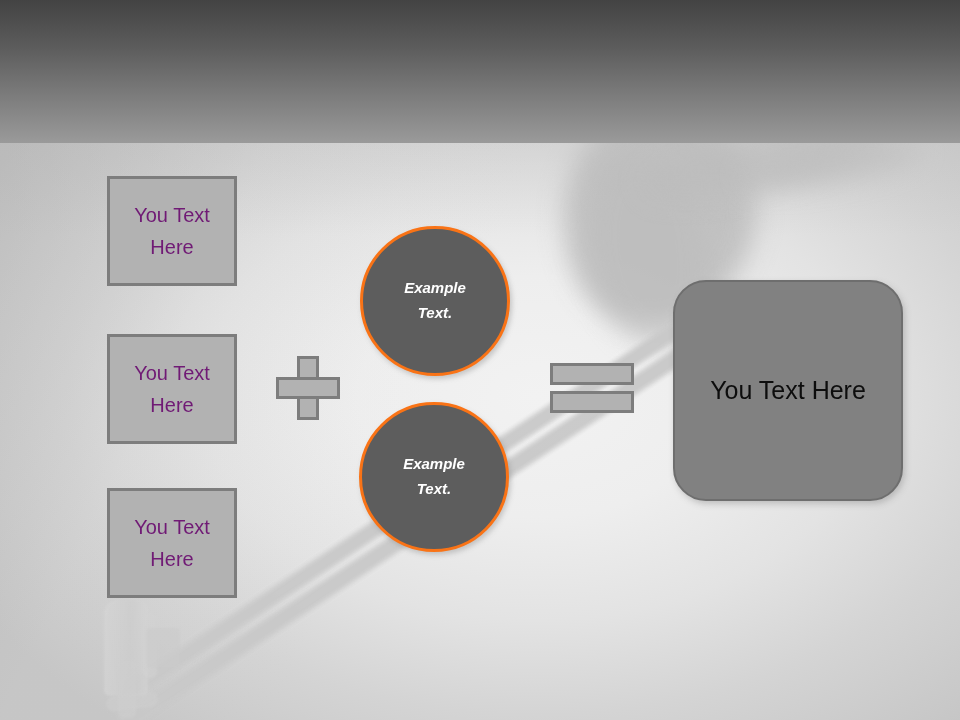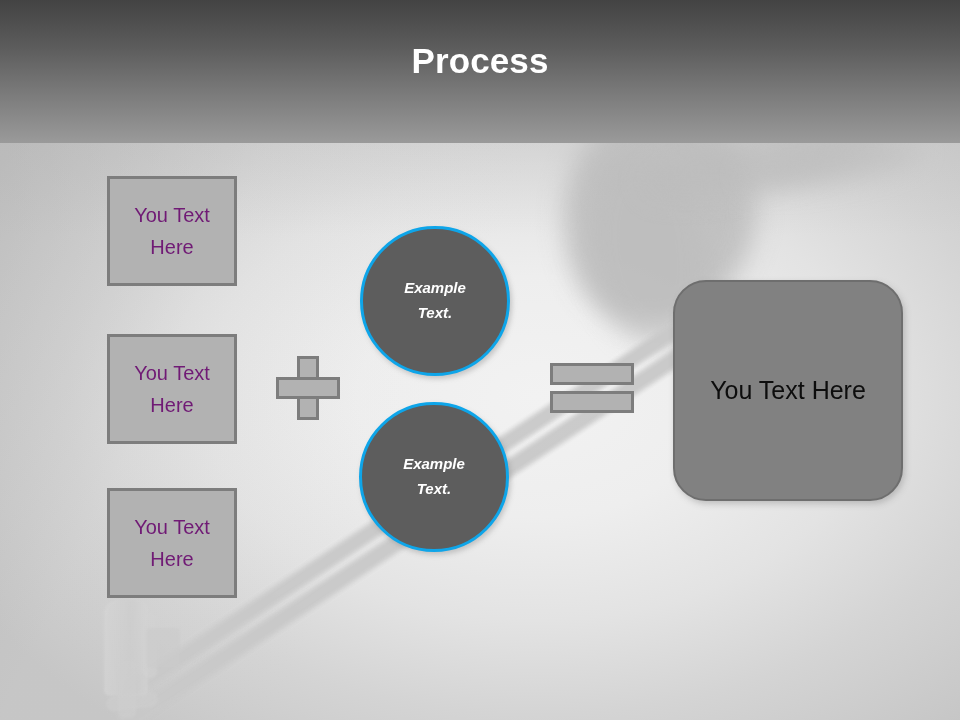--- a/index.html
+++ b/index.html
@@ -198,21 +198,21 @@
   .plus .patch { left: 24px; top: 24px; width: 16px; height: 16px; background: #b2b2b2; border: none; }
 
   
   .circle {
     position: absolute;
     width: 150px;
     height: 150px;
     box-sizing: border-box;
     border-radius: 50%;
     background: #5d5d5d;
-    border: 3px solid #0ea5e9;
+    border: 3px solid #f97316;
     color: #ffffff;
     font-size: 15px;
     font-weight: bold;
     font-style: italic;
     line-height: 1.65;
     display: flex;
     align-items: center;
     justify-content: center;
     text-align: center;
     white-space: pre-line;
@@ -270,21 +270,21 @@
 
   <div class="figure fig-body"></div>
   <div class="figure fig-arm"></div>
   <div class="figure fig-leg"></div>
   <div class="figure fig-case"></div>
   <div class="figure fig-shoe"></div>
 
   <div class="bg-vignette"></div>
 
   <div class="header">
-    <div class="title"><span class="t-bold">Process</span></div>
+    <div class="title"></div>
   </div>
 
   <div class="in-box in-box-1">You Text
 Here</div>
   <div class="in-box in-box-2">You Text
 Here</div>
   <div class="in-box in-box-3">You Text
 Here</div>
 
   <div class="plus">

